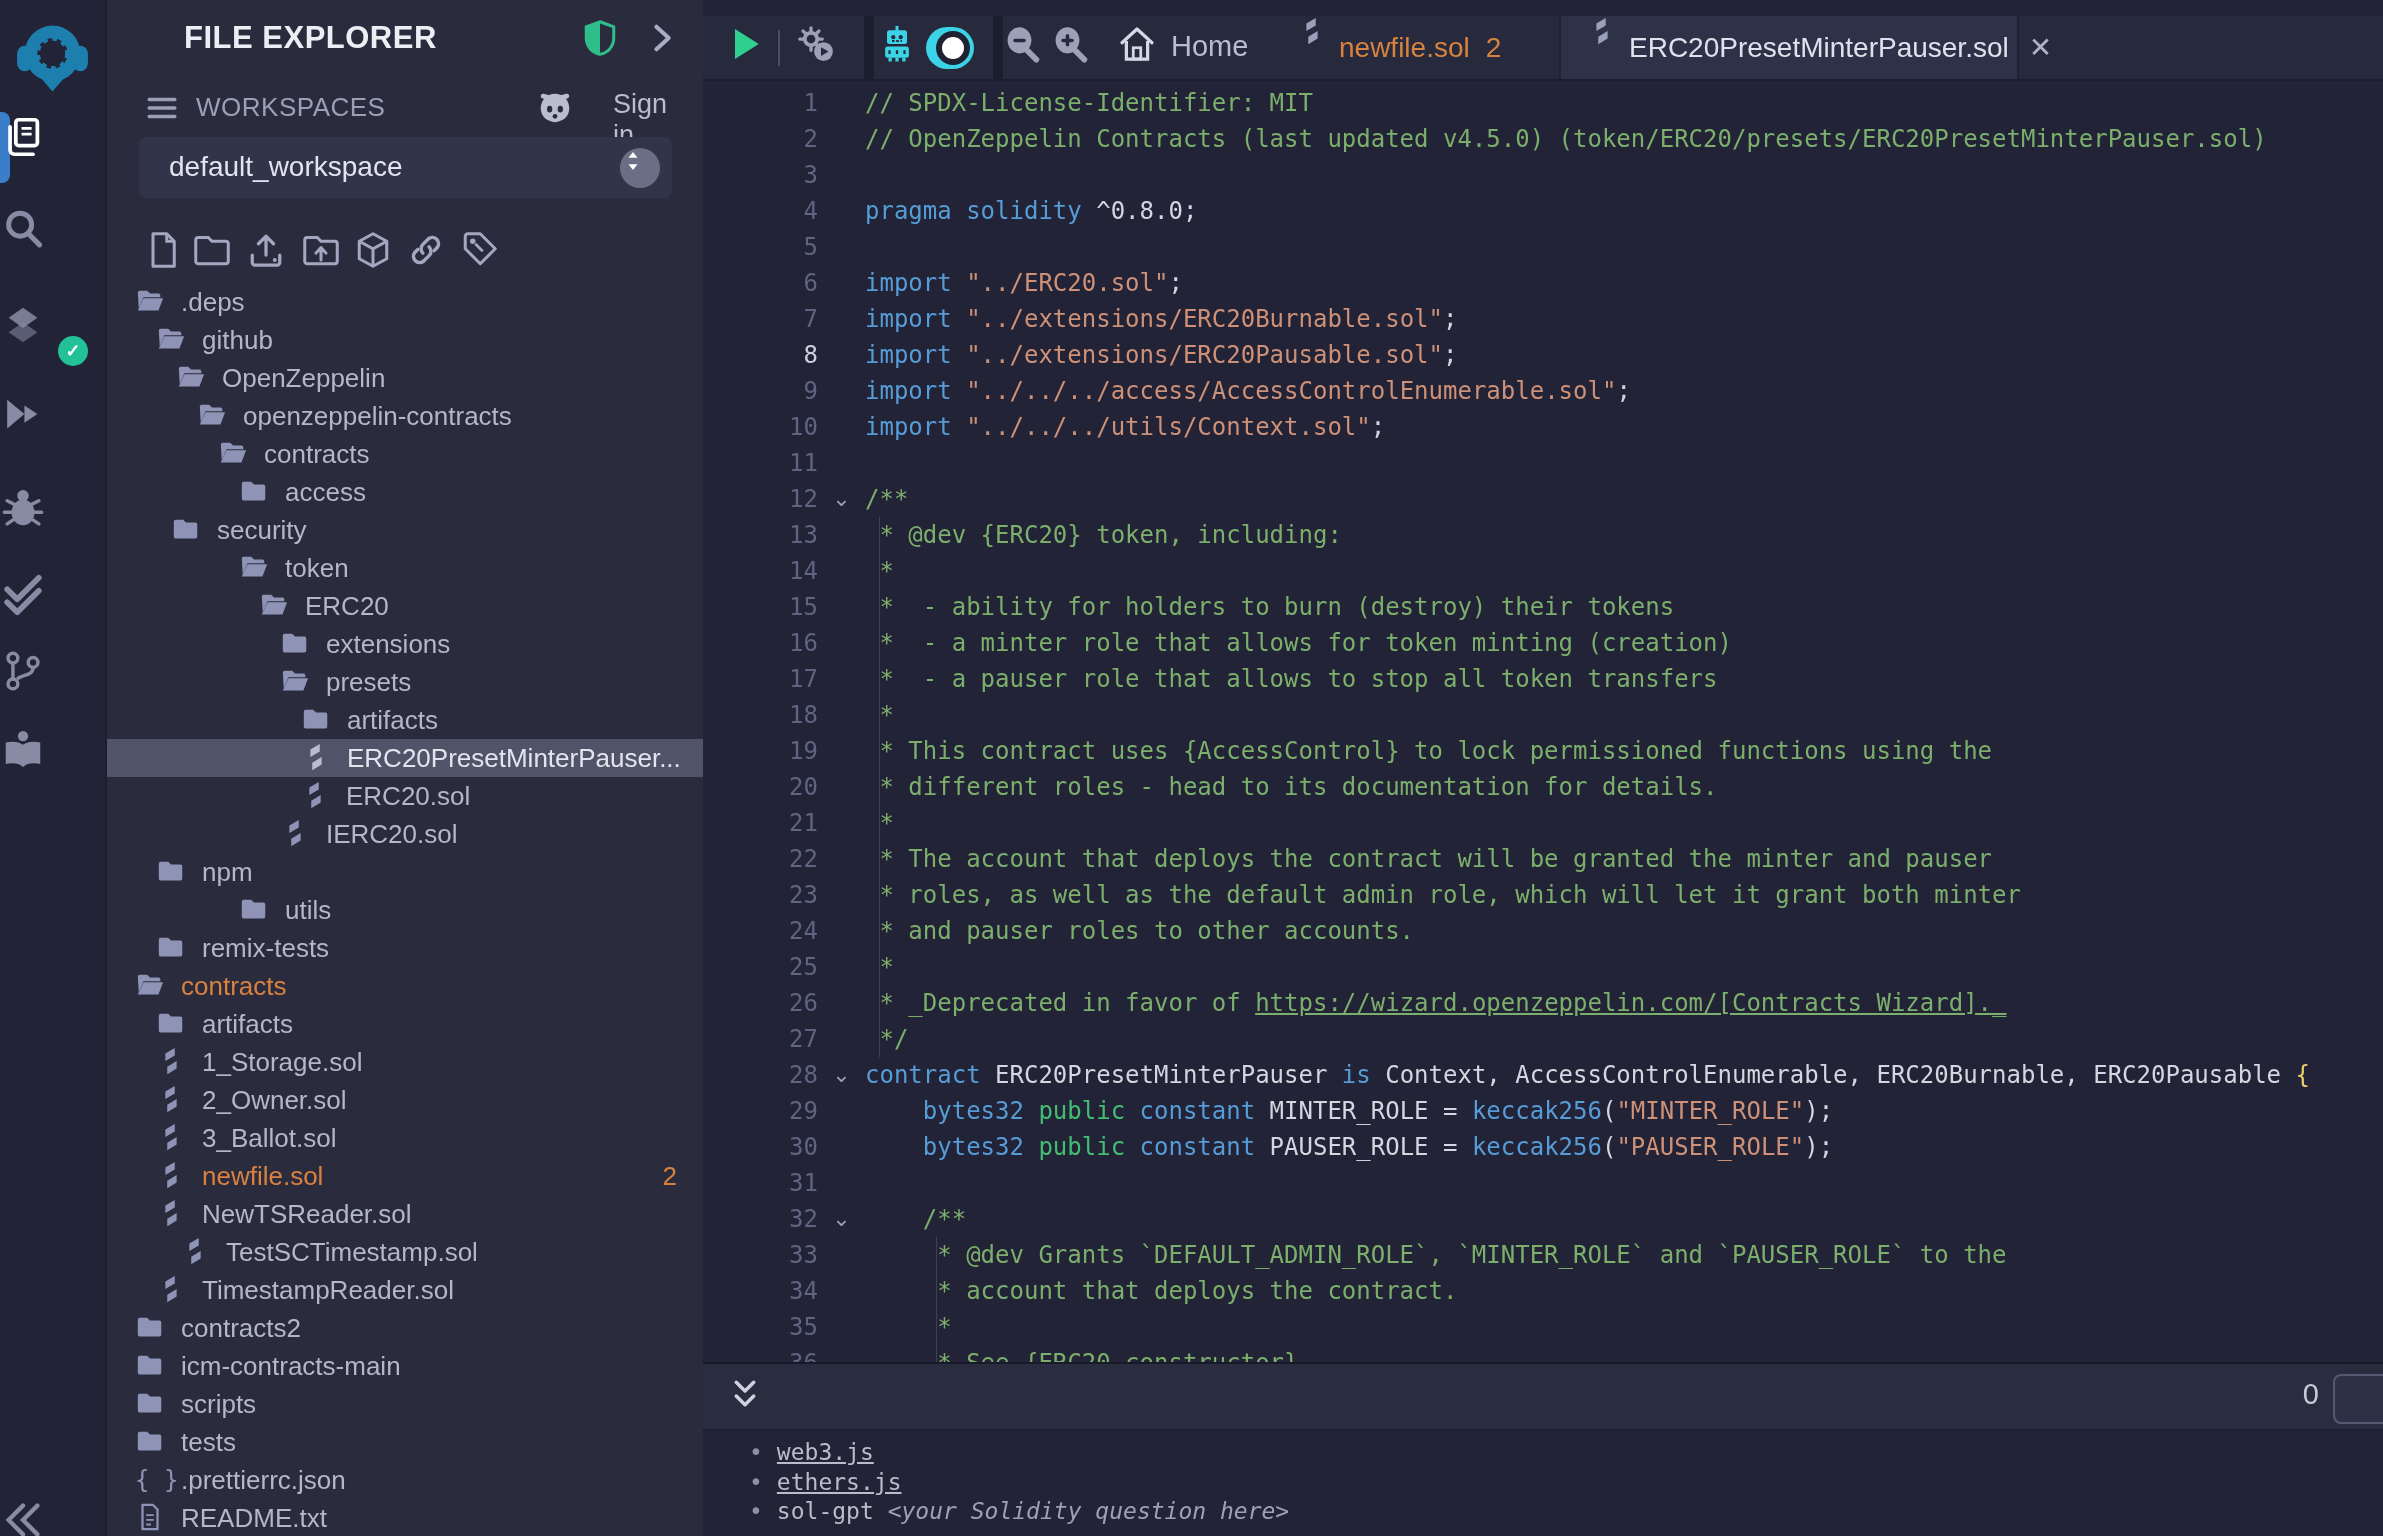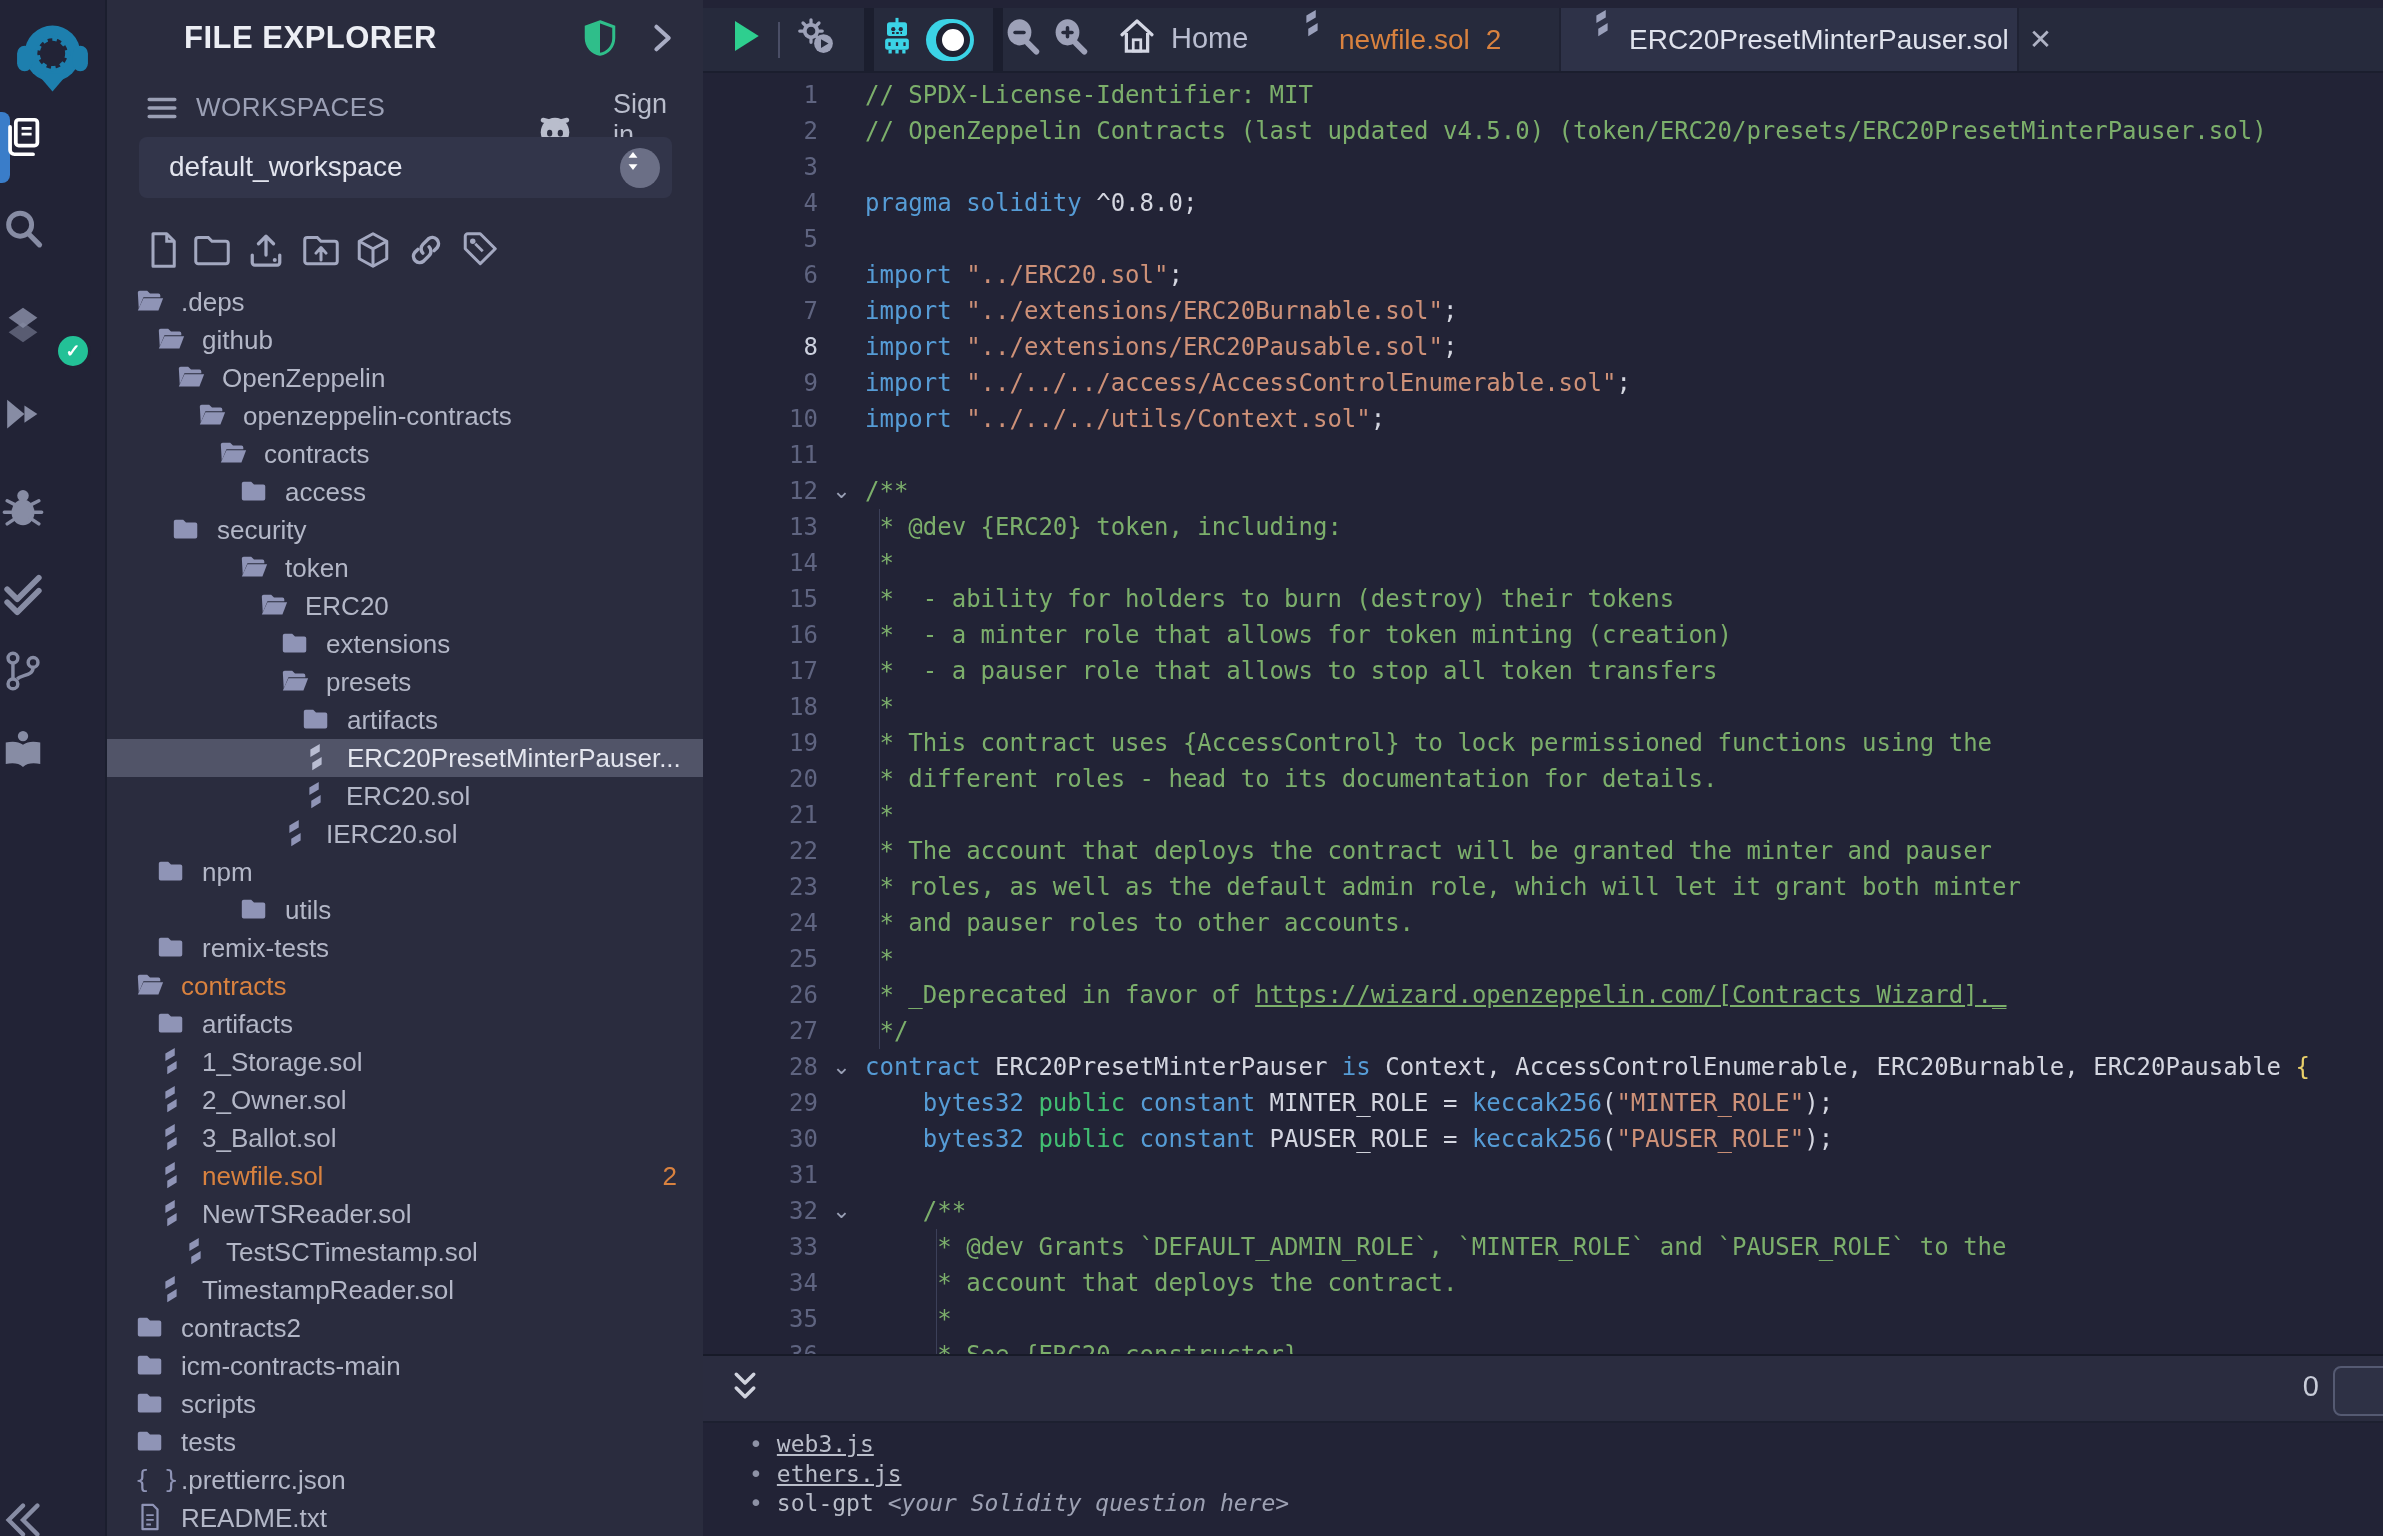--- a/index.html
+++ b/index.html
@@ -18,21 +18,21 @@
 
   
   .panel{position:absolute;left:107px;top:0;width:596px;height:1537px;background:#2a2c3e;}
   .panel-head{position:absolute;left:0;top:0;width:100%;height:75px;}
   .panel-title{position:absolute;left:77px;top:20px;font-size:31px;font-weight:700;color:#eceef4;letter-spacing:0.5px;}
   .shield{position:absolute;left:473px;top:18px;width:40px;height:40px;}
   .chev-r{position:absolute;left:537px;top:20px;width:36px;height:36px;color:#a9adc4;cursor:pointer;}
   .ws-row{position:absolute;left:0;top:87px;width:100%;height:44px;}
   .burger{position:absolute;left:36px;top:4px;width:38px;height:34px;color:#9ba0b5;cursor:pointer;}
   .ws-label{position:absolute;left:89px;top:5px;font-size:26px;color:#9ba0b5;letter-spacing:0.5px;}
-  .signin{position:absolute;right:36px;top:2px;display:flex;align-items:flex-end;gap:10px;color:#b9bdcc;font-size:27px;cursor:pointer;}
+  .signin{position:absolute;right:36px;top:2px;display:flex;align-items:flex-start;gap:10px;color:#b9bdcc;font-size:27px;cursor:pointer;}
   .signin svg{width:38px;height:38px;}
   .ws-select{position:absolute;left:32px;top:137px;width:533px;height:61px;background:#32354a;border-radius:8px;cursor:pointer;}
   .ws-select .val{position:absolute;left:30px;top:14px;font-size:28px;color:#e2e4ee;}
   .ws-caret{position:absolute;right:12px;top:11px;width:40px;height:40px;border-radius:50%;background:#6b6f86;display:flex;align-items:center;justify-content:center;}
   .ws-caret svg{width:26px;height:26px;}
   .fileops{position:absolute;left:0;top:230px;width:100%;height:51px;color:#a3a8c0;}
   .fo{position:absolute;top:0;width:42px;height:42px;cursor:pointer;}
   .fo svg{width:40px;height:40px;}
 
   
@@ -41,21 +41,21 @@
   .trow.sel{background:#515468;color:#e3e5ee;}
   .trow .ticon{width:32px;height:32px;flex:none;color:#8f94b6;display:inline-flex;}
   .trow .ticon svg{width:30px;height:30px;}
   .trow.sel .ticon{color:#b9bdd2;}
   .trow .tlabel{margin-left:14px;}
   .trow.orange,.trow.orange .tlabel{color:#d9823f;}
   .tbadge{position:absolute;right:26px;color:#d9823f;font-size:26px;}
   .json-ticon{font-family:"DejaVu Sans Mono",monospace;font-size:24px;color:#8f94b6;width:32px;text-align:center;}
 
   
-  .editor{position:absolute;left:703px;top:8px;width:1681px;height:1153px;background:#222336;text-decoration:underline;}
+  .editor{position:absolute;left:703px;top:16px;width:1681px;height:1153px;background:#222336;text-decoration:underline;}
   .tabbar{position:absolute;left:0;top:0;width:100%;height:63px;background:#262a3c;border-bottom:2px solid #1b1e2e;}
   .tb-slot{position:absolute;top:0;width:10px;height:63px;background:#1b1e2e;}
   .tb-btn{position:absolute;top:8px;width:48px;height:48px;display:flex;align-items:center;justify-content:center;color:#9da1b8;cursor:pointer;}
   .tb-btn svg{width:40px;height:40px;}
   .tb-sep{position:absolute;top:14px;width:2px;height:36px;background:#4a4e66;}
   .home-lbl{position:absolute;left:468px;top:14px;font-size:29px;color:#b9bdd0;cursor:pointer;}
   .tab{position:absolute;top:0;height:63px;display:flex;align-items:center;cursor:pointer;}
   .tab .ticon{width:30px;height:30px;color:#9aa0bb;margin-right:12px;}
   .tab .ticon svg{width:30px;height:30px;}
   .tab-newfile{left:594px;}

